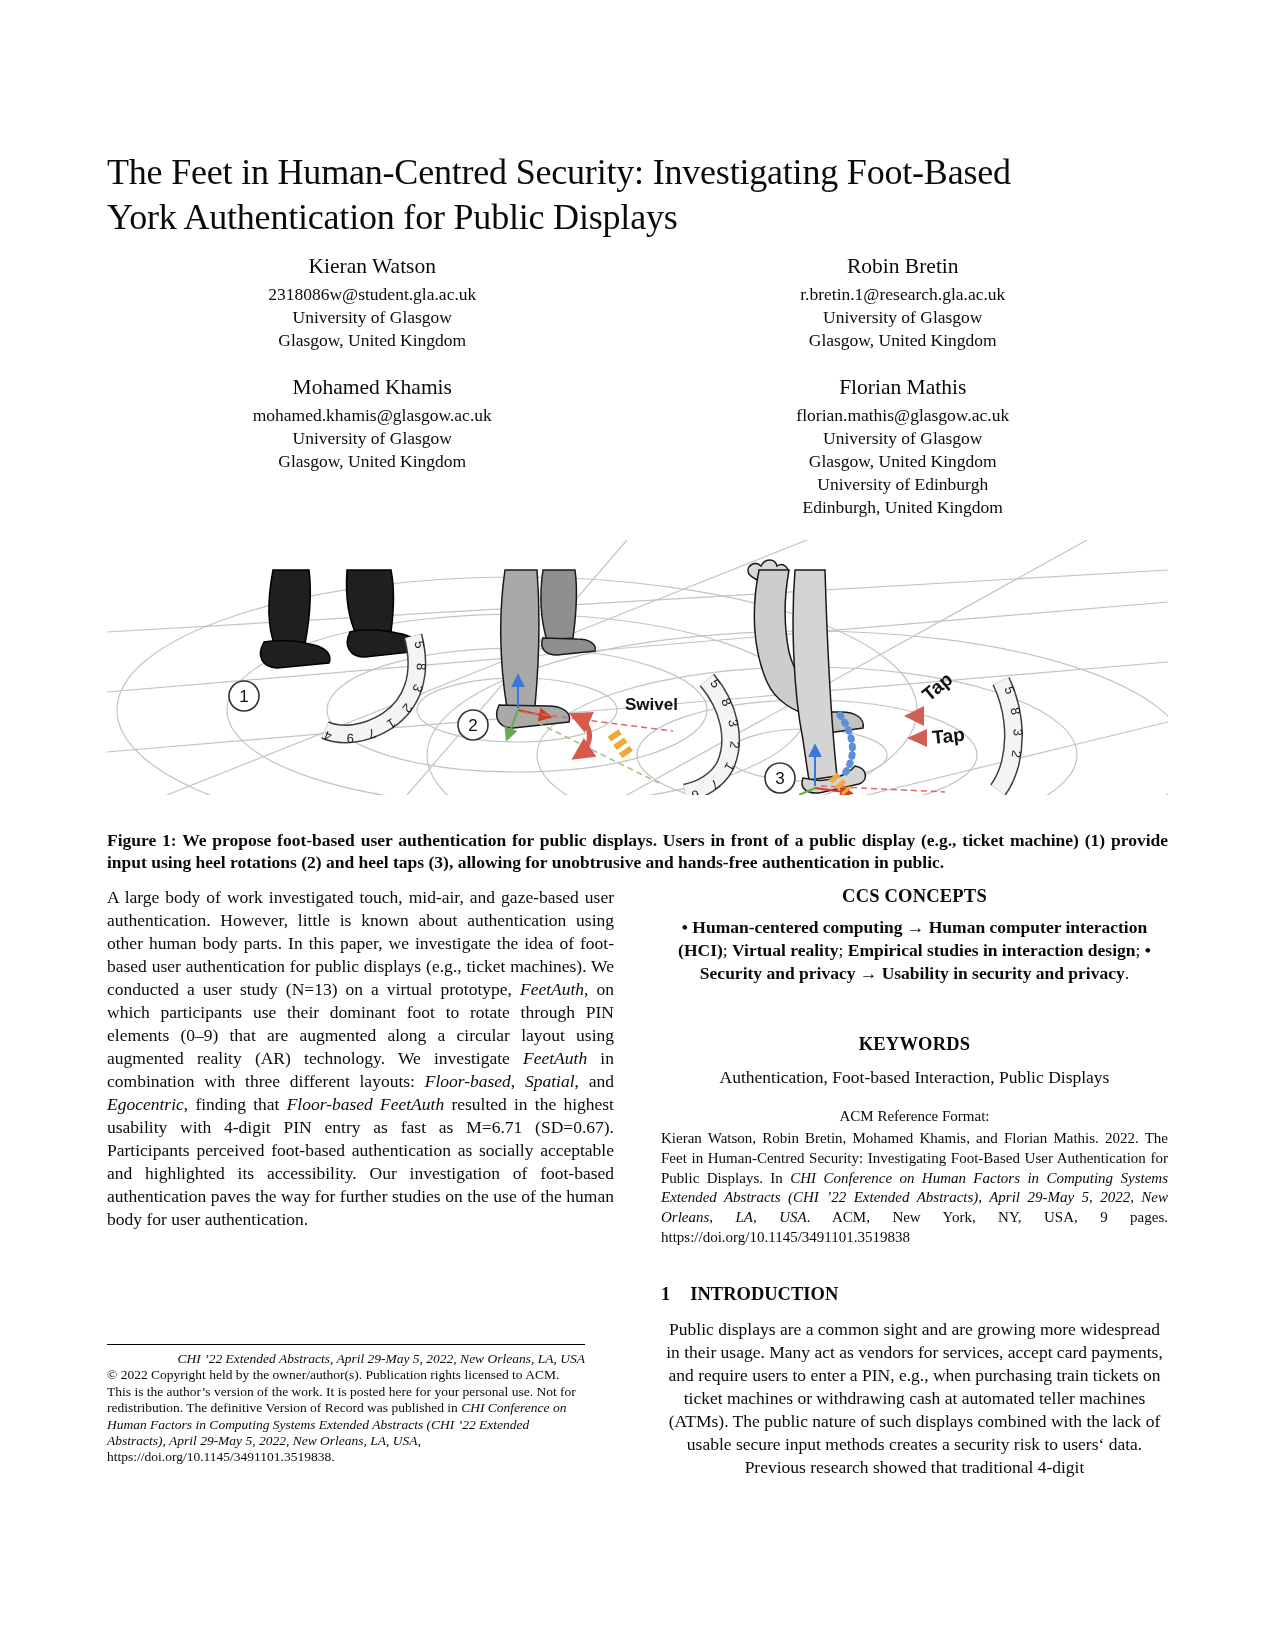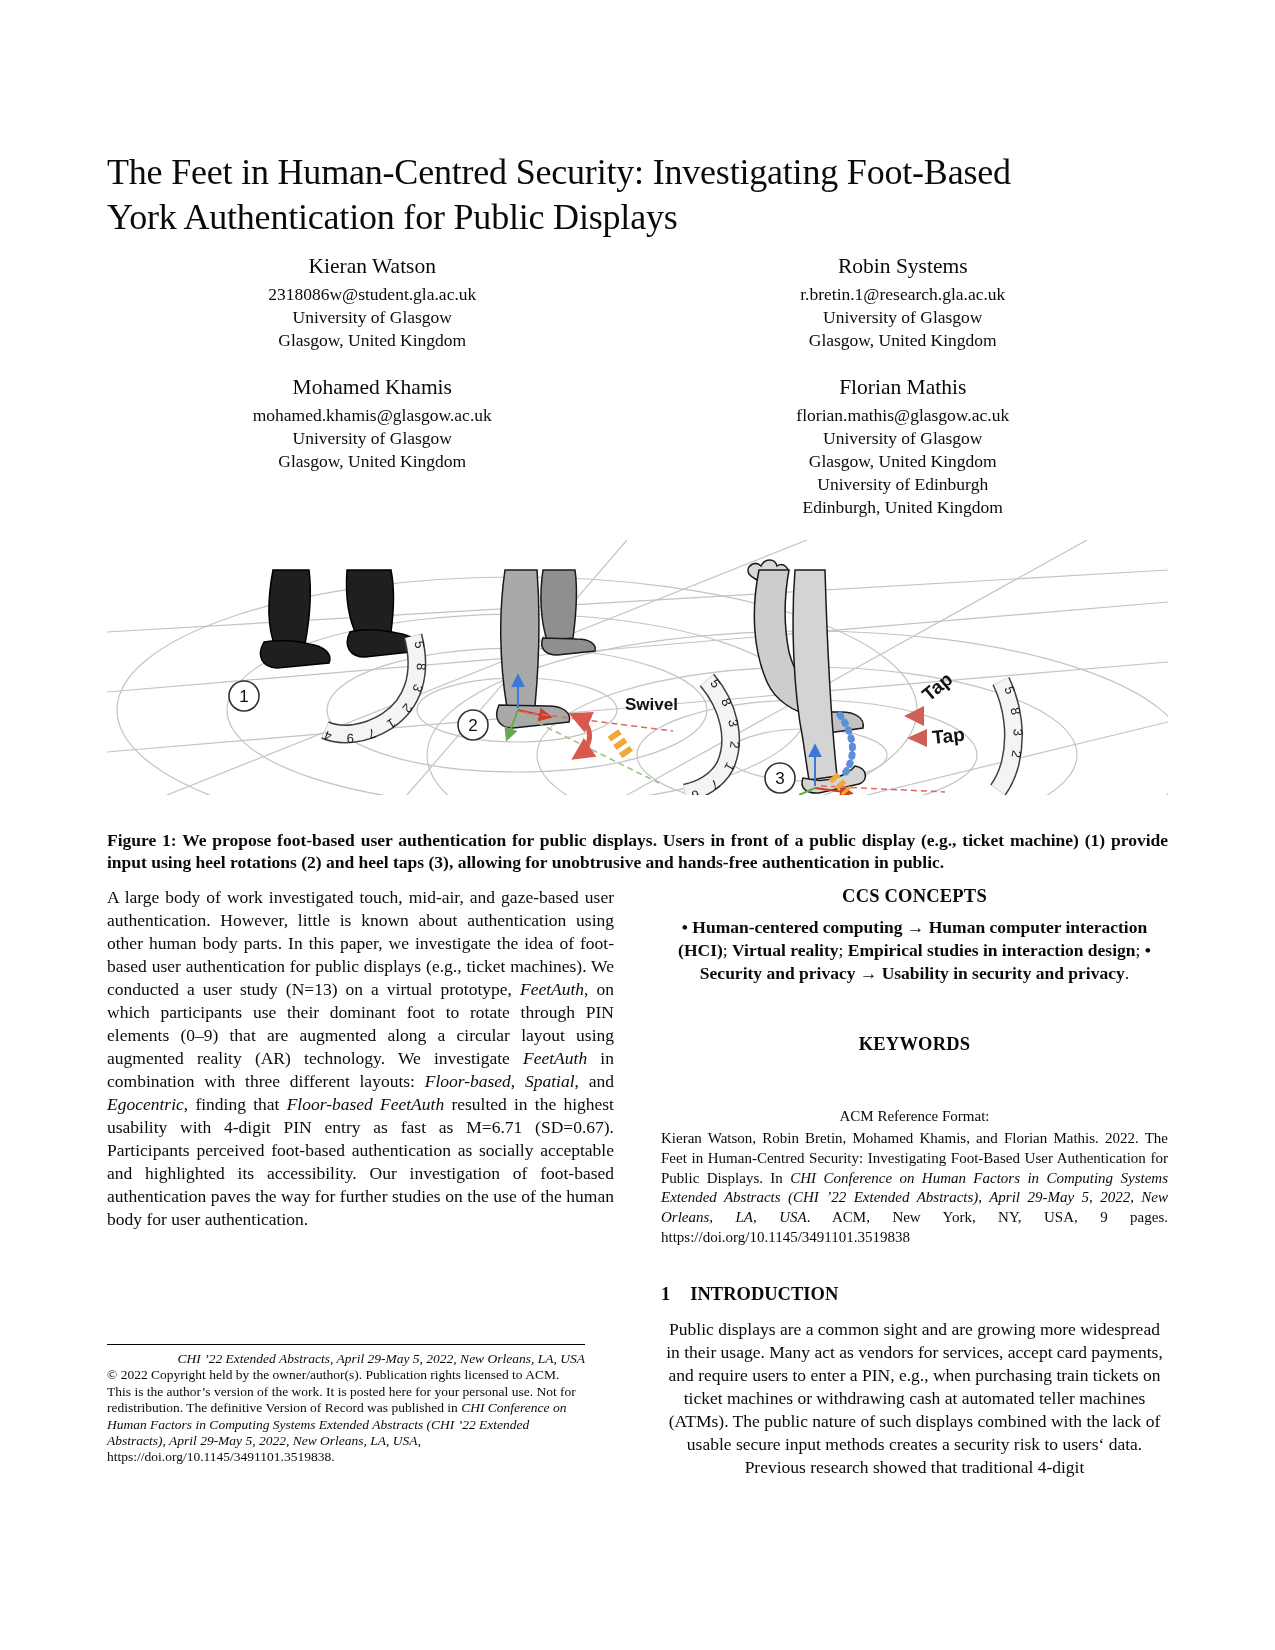--- a/index.html
+++ b/index.html
@@ -75,21 +75,21 @@
   </header>
 
   <section class="authors">
     <div class="author">
       <div class="name">Kieran Watson</div>
       <div>2318086w@student.gla.ac.uk</div>
       <div>University of Glasgow</div>
       <div>Glasgow, United Kingdom</div>
     </div>
     <div class="author">
-      <div class="name">Robin Systems</div>
+      <div class="name">Robin Bretin</div>
       <div>r.bretin.1@research.gla.ac.uk</div>
       <div>University of Glasgow</div>
       <div>Glasgow, United Kingdom</div>
     </div>
     <div class="author">
       <div class="name">Mohamed Khamis</div>
       <div>mohamed.khamis@glasgow.ac.uk</div>
       <div>University of Glasgow</div>
       <div>Glasgow, United Kingdom</div>
     </div>
@@ -237,20 +237,21 @@
     <div class="abs-block">
       <p class="body-p"><span>A large body of work investigated touch, mid-air, and gaze-based user authentication. However, little is known about authentication using other human body parts. In this paper, we investigate the idea of foot-based user authentication for public displays (e.g., ticket machines). We conducted a user study (N=13) on a virtual prototype, </span><span class="i">FeetAuth</span><span>, on which participants use their dominant foot to rotate through PIN elements (0–9) that are augmented along a circular layout using augmented reality (AR) technology. We investigate </span><span class="i">FeetAuth</span><span> in combination with three different layouts: </span><span class="i">Floor-based</span><span>, </span><span class="i">Spatial</span><span>, and </span><span class="i">Egocentric</span><span>, finding that </span><span class="i">Floor-based FeetAuth</span><span> resulted in the highest usability with 4-digit PIN entry as fast as M=6.71 (SD=0.67). Participants perceived foot-based authentication as socially acceptable and highlighted its accessibility. Our investigation of foot-based authentication paves the way for further studies on the use of the human body for user authentication.</span></p>
     </div>
   </section>
 
   <section class="col col-right">
     <h2 class="sec rc rc-ccs-head">CCS CONCEPTS</h2>
     <p class="body-p rc rc-ccs-text"><span class="b">• Human-centered computing</span><span> → </span><span class="b">Human computer interaction (HCI)</span><span>; </span><span class="b">Virtual reality</span><span>; </span><span class="b">Empirical studies in interaction design</span><span>; </span><span class="b">• Security and privacy</span><span> → </span><span class="b">Usability in security and privacy</span><span>.</span></p>
 
     <h2 class="sec rc rc-kw-head">KEYWORDS</h2>
+    <p class="body-p rc rc-kw-text">Authentication, Foot-based Interaction, Public Displays</p>
 
     <div class="acm-head rc rc-acm-head">ACM Reference Format:</div>
     <p class="small-p rc rc-acm-text"><span>Kieran Watson, Robin Bretin, Mohamed Khamis, and Florian Mathis. 2022. The Feet in Human-Centred Security: Investigating Foot-Based User Authentication for Public Displays. In </span><span class="i">CHI Conference on Human Factors in Computing Systems Extended Abstracts (CHI ’22 Extended Abstracts), April 29-May 5, 2022, New Orleans, LA, USA</span><span>. ACM, New York, NY, USA, 9 pages. https://doi.org/10.1145/3491101.3519838</span></p>
 
     <div class="intro-h rc rc-intro-head">
       <span>1</span>
       <span>INTRODUCTION</span>
     </div>
     <p class="body-p rc rc-intro-text">Public displays are a common sight and are growing more widespread in their usage. Many act as vendors for services, accept card payments, and require users to enter a PIN, e.g., when purchasing train tickets on ticket machines or withdrawing cash at automated teller machines (ATMs). The public nature of such displays combined with the lack of usable secure input methods creates a security risk to users‘ data. Previous research showed that traditional 4-digit</p>
   </section>

